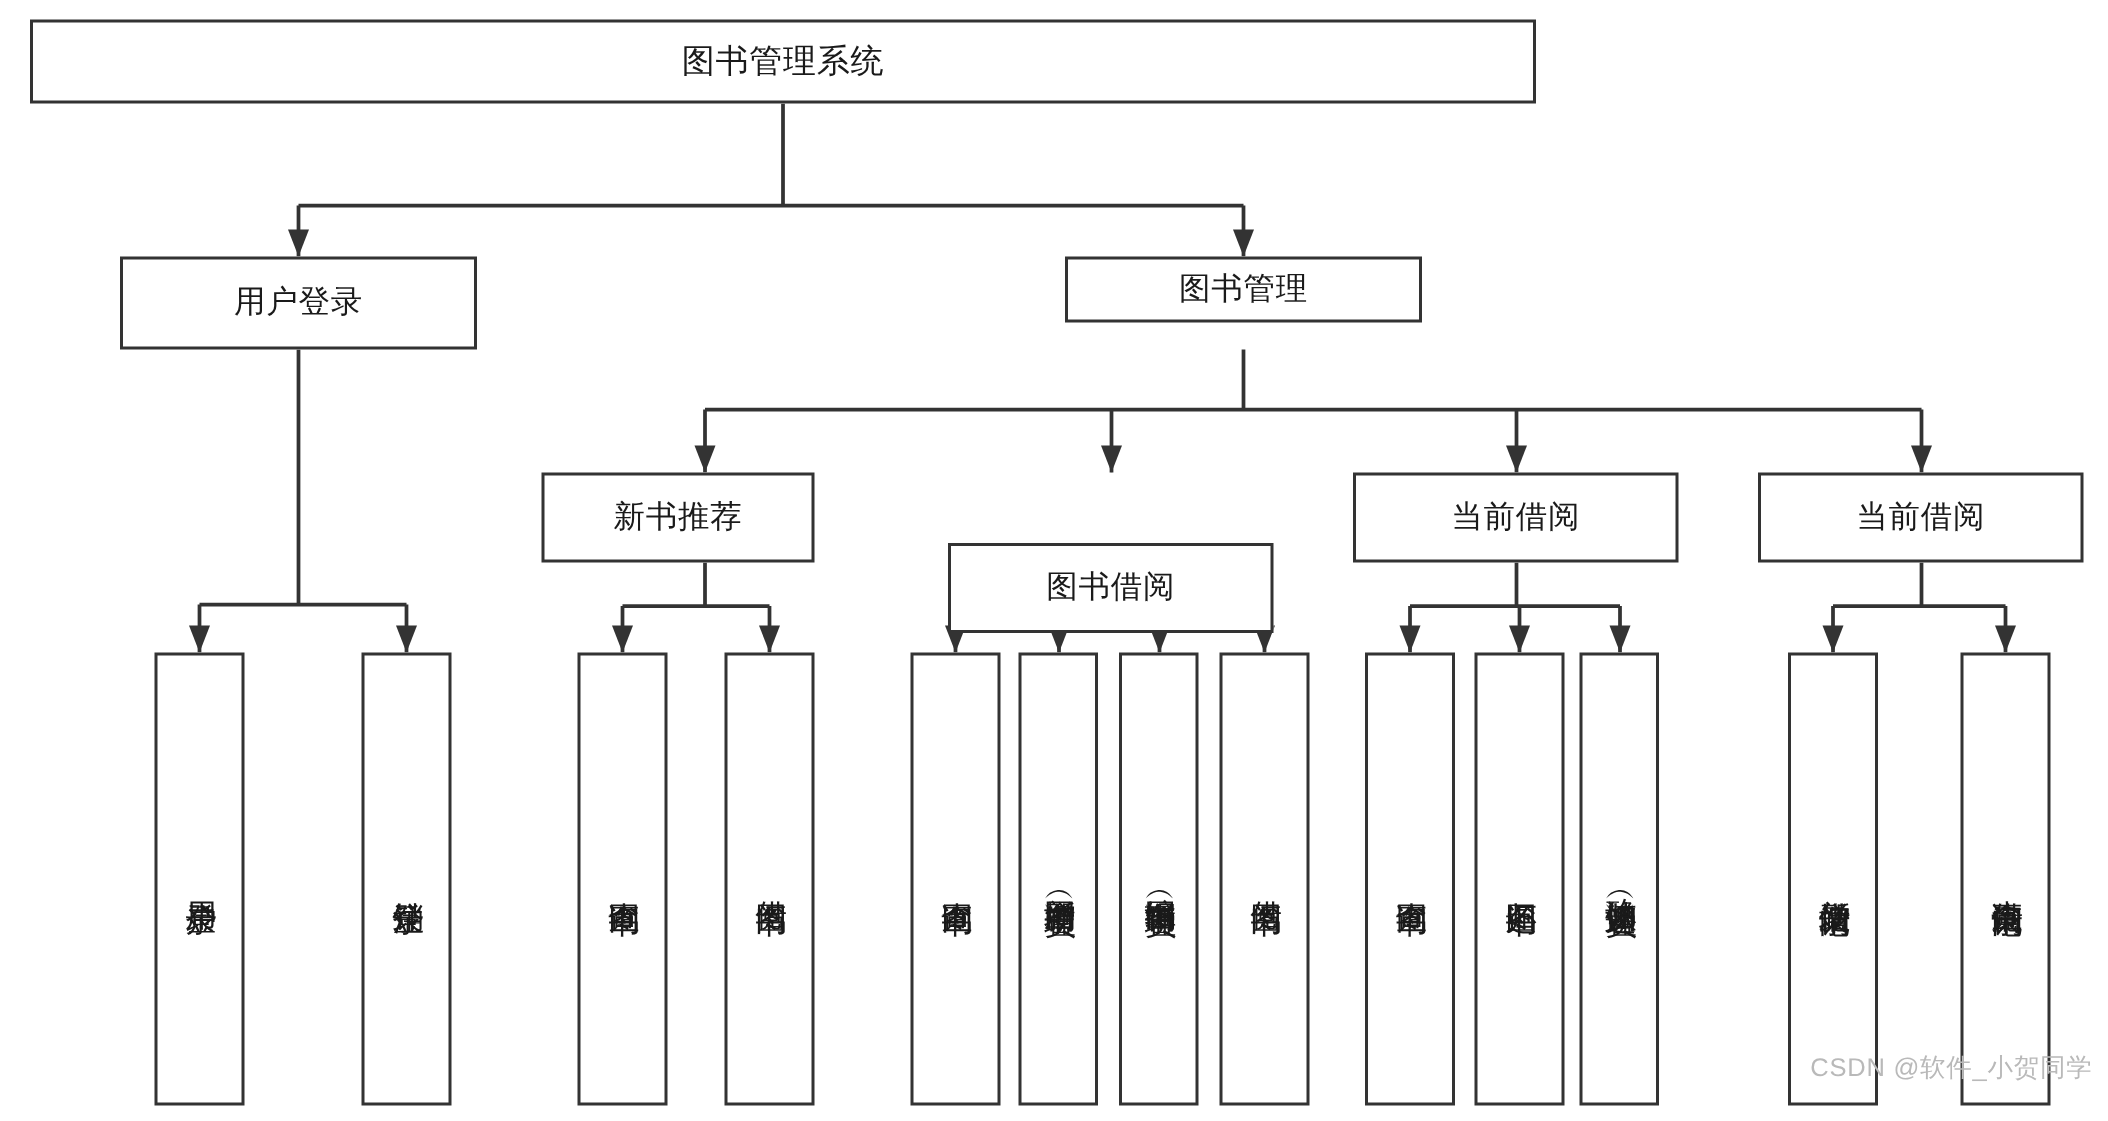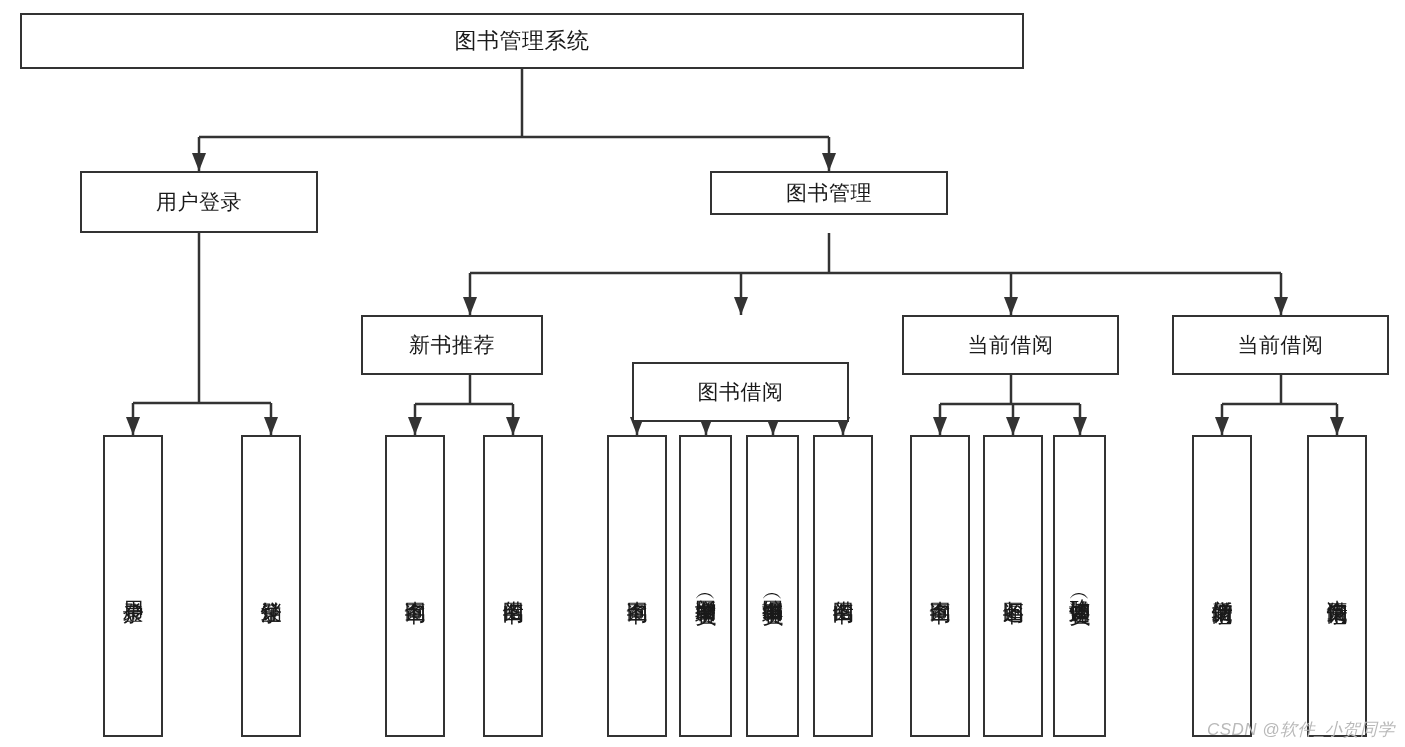--- a/index.html
+++ b/index.html
@@ -56,27 +56,26 @@
     white-space: normal;
     max-height: 100%;
     text-align: center;
   }
   .node.root {
     font-size: 22px;
   }
   .watermark {
     position: absolute;
     right: 10px;
-    bottom: 6px;
+    bottom: 24px;
     font-size: 17px;
     color: #b9b9b9;
     letter-spacing: 0.5px;
     white-space: nowrap;
     user-select: none;
-    font-style: italic;
   }
 </style>
 </head>
 <body>
 
 <div id="canvas">
   <svg id="edges" width="1405" height="747" viewBox="0 0 1405 747">
       <line x1="522" y1="69" x2="522" y2="137" stroke="#333333" stroke-width="2.5"></line>
       <line x1="199" y1="137" x2="829" y2="137" stroke="#333333" stroke-width="2.5"></line>
       <line x1="199" y1="137" x2="199" y2="171" stroke="#333333" stroke-width="2.5"></line>

